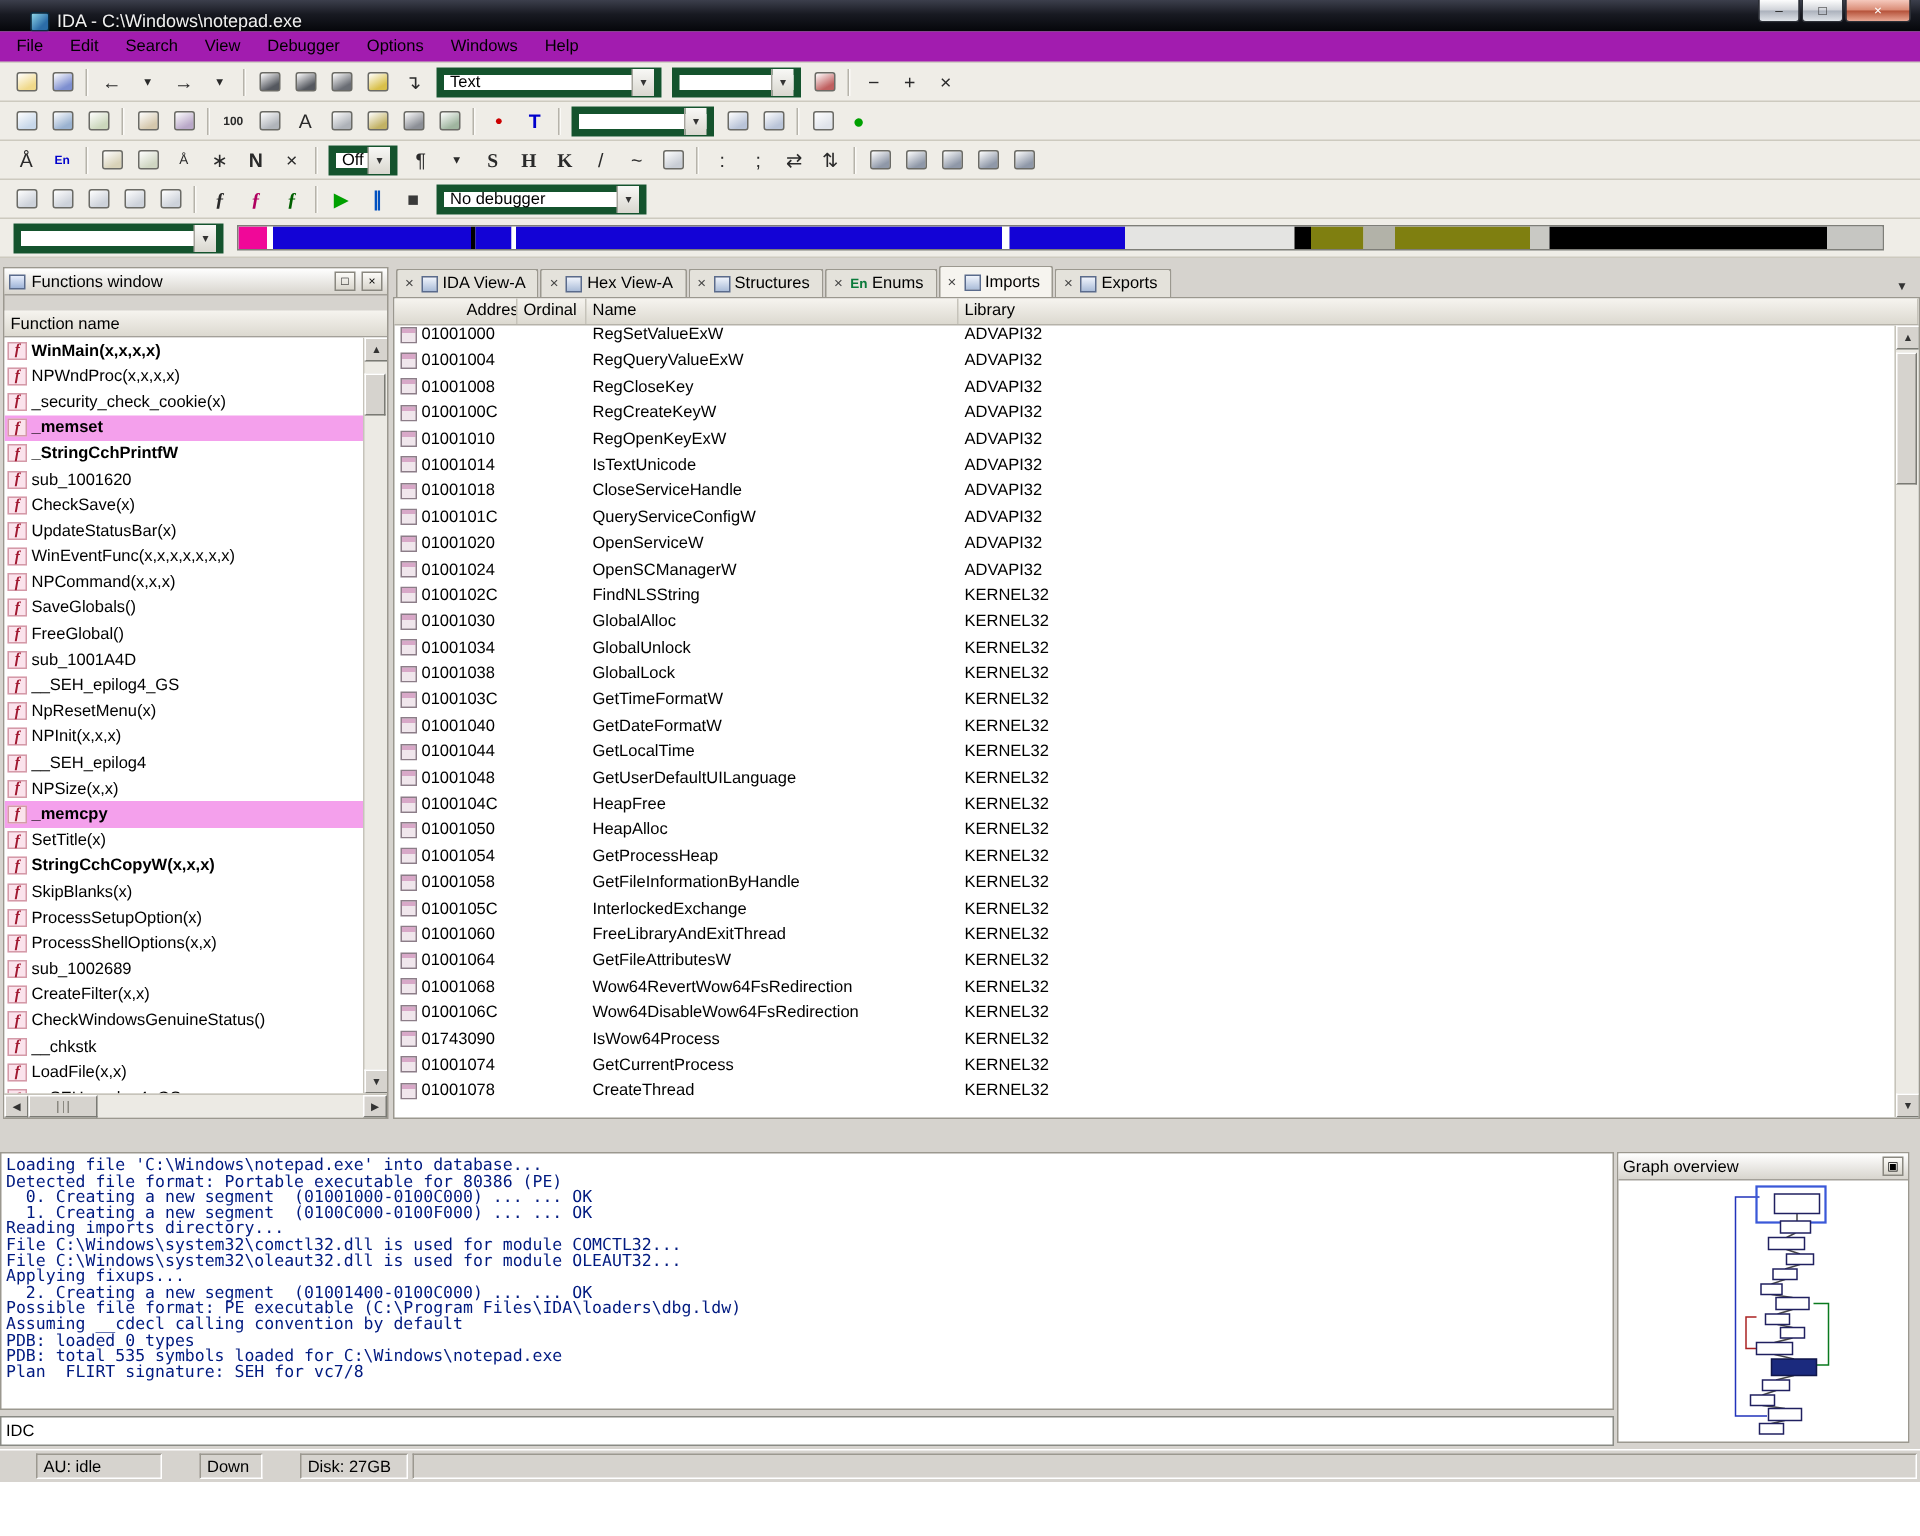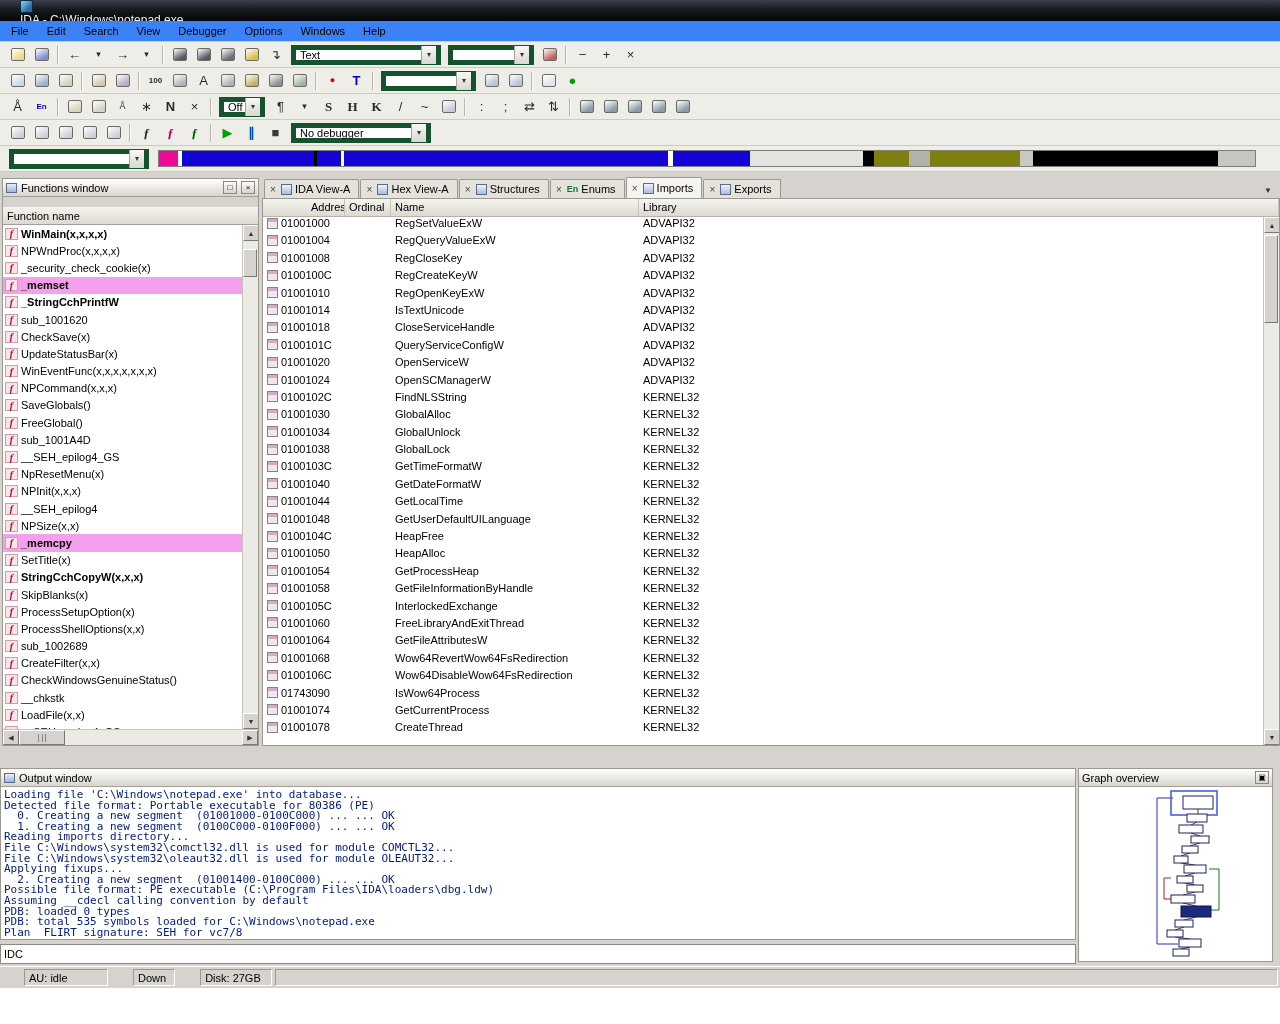--- a/index.html
+++ b/index.html
@@ -2,34 +2,34 @@
 <html><head>
 <meta charset="utf-8">
 <style>
 *{box-sizing:border-box;margin:0;padding:0;}
 body{background:#ffffff;font-family:"Liberation Sans",sans-serif;}
 .app{position:relative;width:1280px;height:988px;background:#d6d3ce;font-size:11px;color:#000;overflow:hidden;}
 
 
 .titlebar{position:absolute;left:0;top:0;right:0;height:21px;
  background:linear-gradient(180deg,#3c3f4c 0%,#181a22 45%,#05060a 100%);
- display:flex;align-items:flex-start;color:#f0f0f0;padding-left:20px;flex-direction:column;}
+ display:flex;align-items:flex-end;color:#f0f0f0;padding-left:20px;}
 .app-ico{width:13px;height:13px;border-radius:2px;flex:none;
  background:linear-gradient(135deg,#8fd8ea,#2b6ca8 70%);border:1px solid #0a2a40;margin-right:5px;}
 .title-text{font-size:12px;text-shadow:0 1px 2px #000;white-space:nowrap;}
 .winbtns{margin-left:auto;display:flex;align-self:flex-start;}
 .winbtn{width:28px;height:15px;margin-right:1px;
  background:linear-gradient(#fdfdfd,#cfd2d8 49%,#aab0bb 51%,#dfe3e8);
  border:1px solid #2c2f36;border-top:none;border-radius:0 0 3px 3px;
  display:flex;align-items:center;justify-content:center;font-size:9px;color:#222;line-height:1;}
 .winbtn.close{width:44px;margin-right:6px;color:#fff;
  background:linear-gradient(#f5c9bd,#d98a74 49%,#b45038 51%,#e8a793);}
 
 
-.menubar{position:absolute;left:0;top:21px;right:0;height:21px;background:#3b82f6;
+.menubar{position:absolute;left:0;top:21px;right:0;height:21px;background:#a21caf;
  border-bottom:1px solid #d2cfc6;display:flex;align-items:center;padding-left:2px;}
 .menu-item{padding:3px 9px;}
 
 
 .tbr{position:absolute;left:0;right:0;height:26px;background:#efede7;border-bottom:1px solid #cdcabf;
  display:flex;align-items:center;padding-left:6px;gap:1px;}
 #tbr1{top:42px}#tbr2{top:68px}#tbr3{top:94px}#tbr4{top:120px}
 .tb-btn{min-width:23px;height:21px;display:flex;align-items:center;justify-content:center;border:1px solid transparent;flex:none;}
 .tb-boxicon{width:14px;height:13px;border:1px solid #6b6b66;border-radius:2px;display:block;}
 .tb-glyph{font-size:13px;line-height:1;color:#2a2a2a;}
@@ -910,24 +910,20 @@
           <div class="sb-track">
             <div class="sb-thumb" style="top:2px;height:88px;"></div>
           </div>
           <div class="sb-btn">▼</div>
         </div>
       </div>
     </div>
   </div>
 
   <div class="ow">
-    <div class="panel-title">
-      <span class="pt-ico"></span>
-      <span class="pt-label">Output window</span>
-    </div>
     <div class="ow-body"><div class="olog-line">Loading file 'C:\Windows\notepad.exe' into database...</div><div class="olog-line">Detected file format: Portable executable for 80386 (PE)</div><div class="olog-line">  0. Creating a new segment  (01001000-0100C000) ... ... OK</div><div class="olog-line">  1. Creating a new segment  (0100C000-0100F000) ... ... OK</div><div class="olog-line">Reading imports directory...</div><div class="olog-line">File C:\Windows\system32\comctl32.dll is used for module COMCTL32...</div><div class="olog-line">File C:\Windows\system32\oleaut32.dll is used for module OLEAUT32...</div><div class="olog-line">Applying fixups...</div><div class="olog-line">  2. Creating a new segment  (01001400-0100C000) ... ... OK</div><div class="olog-line">Possible file format: PE executable (C:\Program Files\IDA\loaders\dbg.ldw)</div><div class="olog-line">Assuming __cdecl calling convention by default</div><div class="olog-line">PDB: loaded 0 types</div><div class="olog-line">PDB: total 535 symbols loaded for C:\Windows\notepad.exe</div><div class="olog-line">Plan  FLIRT signature: SEH for vc7/8</div></div>
   </div>
 
   <div class="go">
     <div class="panel-title">
       <span class="pt-label">Graph overview</span>
       <span class="pt-btn">▣</span>
     </div>
     <svg class="go-canvas" viewBox="0 0 193 172">
       <path d="M94 10 H78 V156 H99" stroke="#2233bb" fill="none" stroke-width="1"></path>

